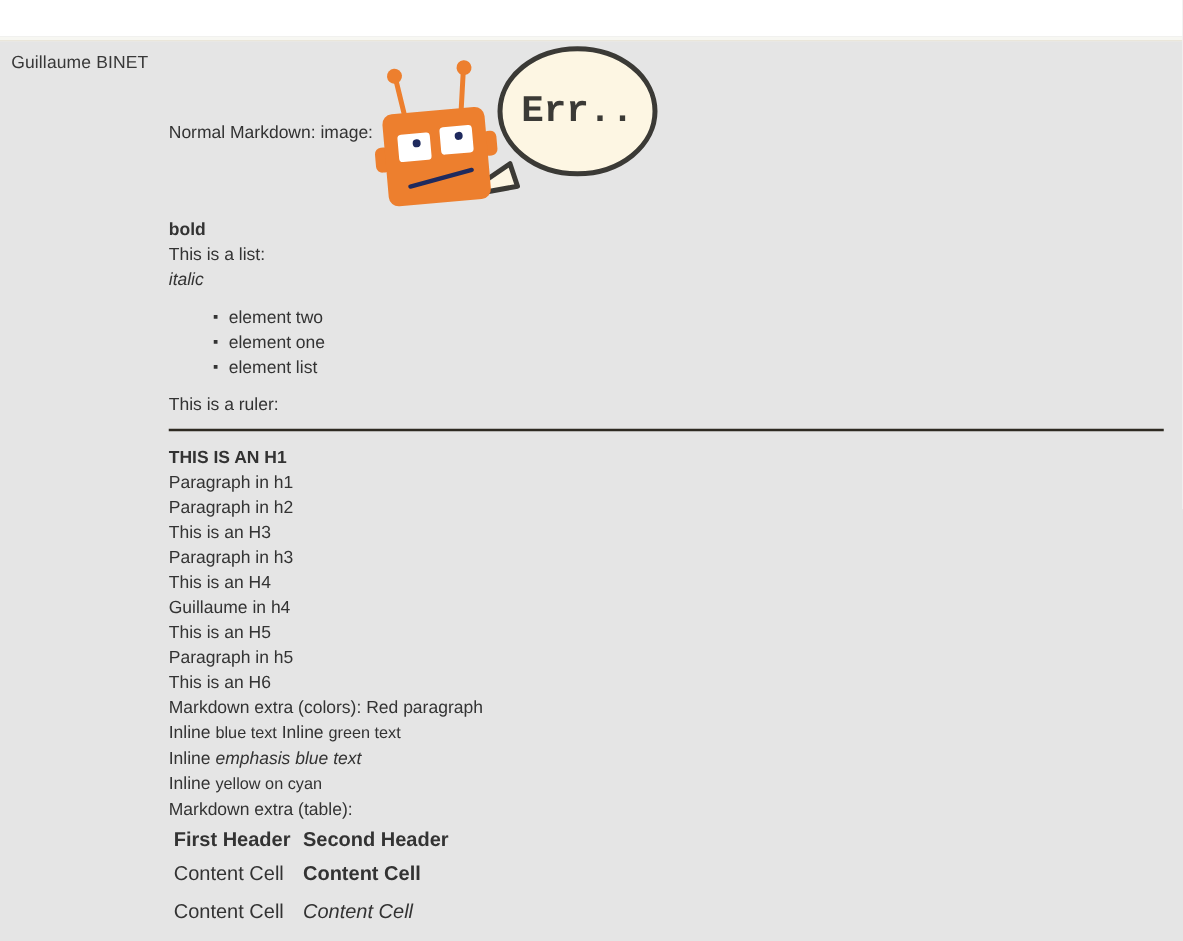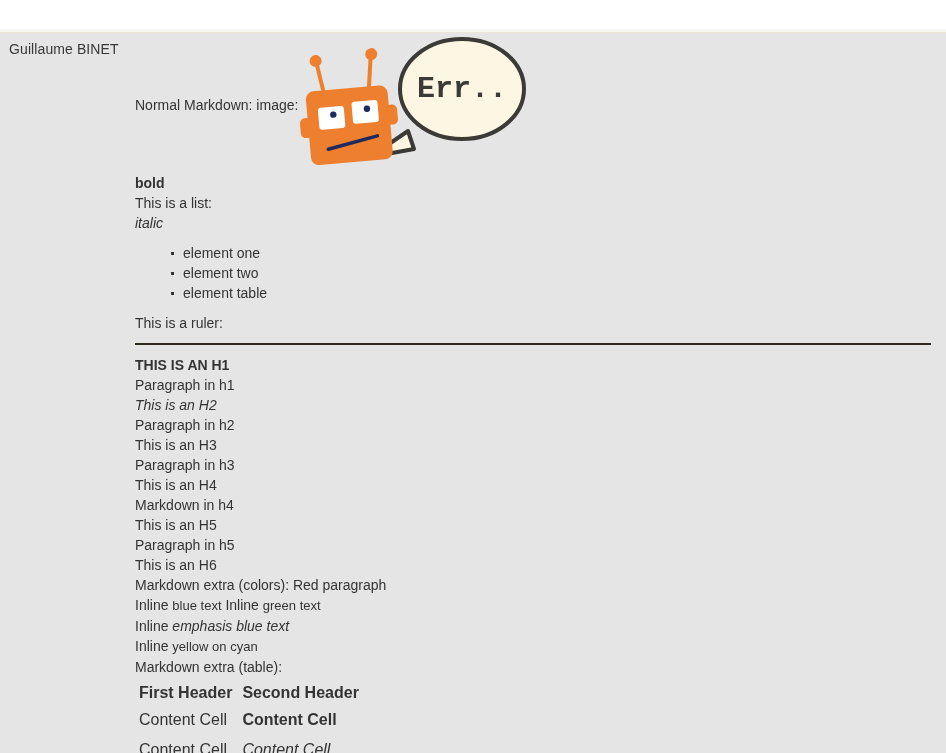--- a/index.html
+++ b/index.html
@@ -172,40 +172,39 @@
 
     <p class="line">Normal Markdown: image:</p>
 
     <div style="height:58px"></div>
 
     <p class="line b">bold</p>
     <p class="line">This is a list:</p>
     <p class="line i">italic</p>
 
     <ul class="md-list">
+      <li>element two</li>
       <li>element one</li>
-      <li>element two</li>
-      <li>element table</li>
+      <li>element list</li>
     </ul>
 
     <p class="line">This is a ruler:</p>
 
     <hr class="ruler">
 
     <p class="line b">THIS IS AN H1</p>
     <p class="line">Paragraph in h1</p>
 
-    <p class="line i">This is an H2</p>
     <p class="line">Paragraph in h2</p>
 
     <p class="line">This is an H3</p>
     <p class="line">Paragraph in h3</p>
 
     <p class="line">This is an H4</p>
-    <p class="line">Markdown in h4</p>
+    <p class="line">Guillaume in h4</p>
 
     <p class="line">This is an H5</p>
     <p class="line">Paragraph in h5</p>
 
     <p class="line">This is an H6</p>
 
     <p class="line"><span>Markdown extra (colors): </span><span>Red paragraph</span></p>
 
     <p class="line"><span>Inline </span><span class="mono">blue text</span><span> Inline </span><span class="mono">green text</span></p>
 

